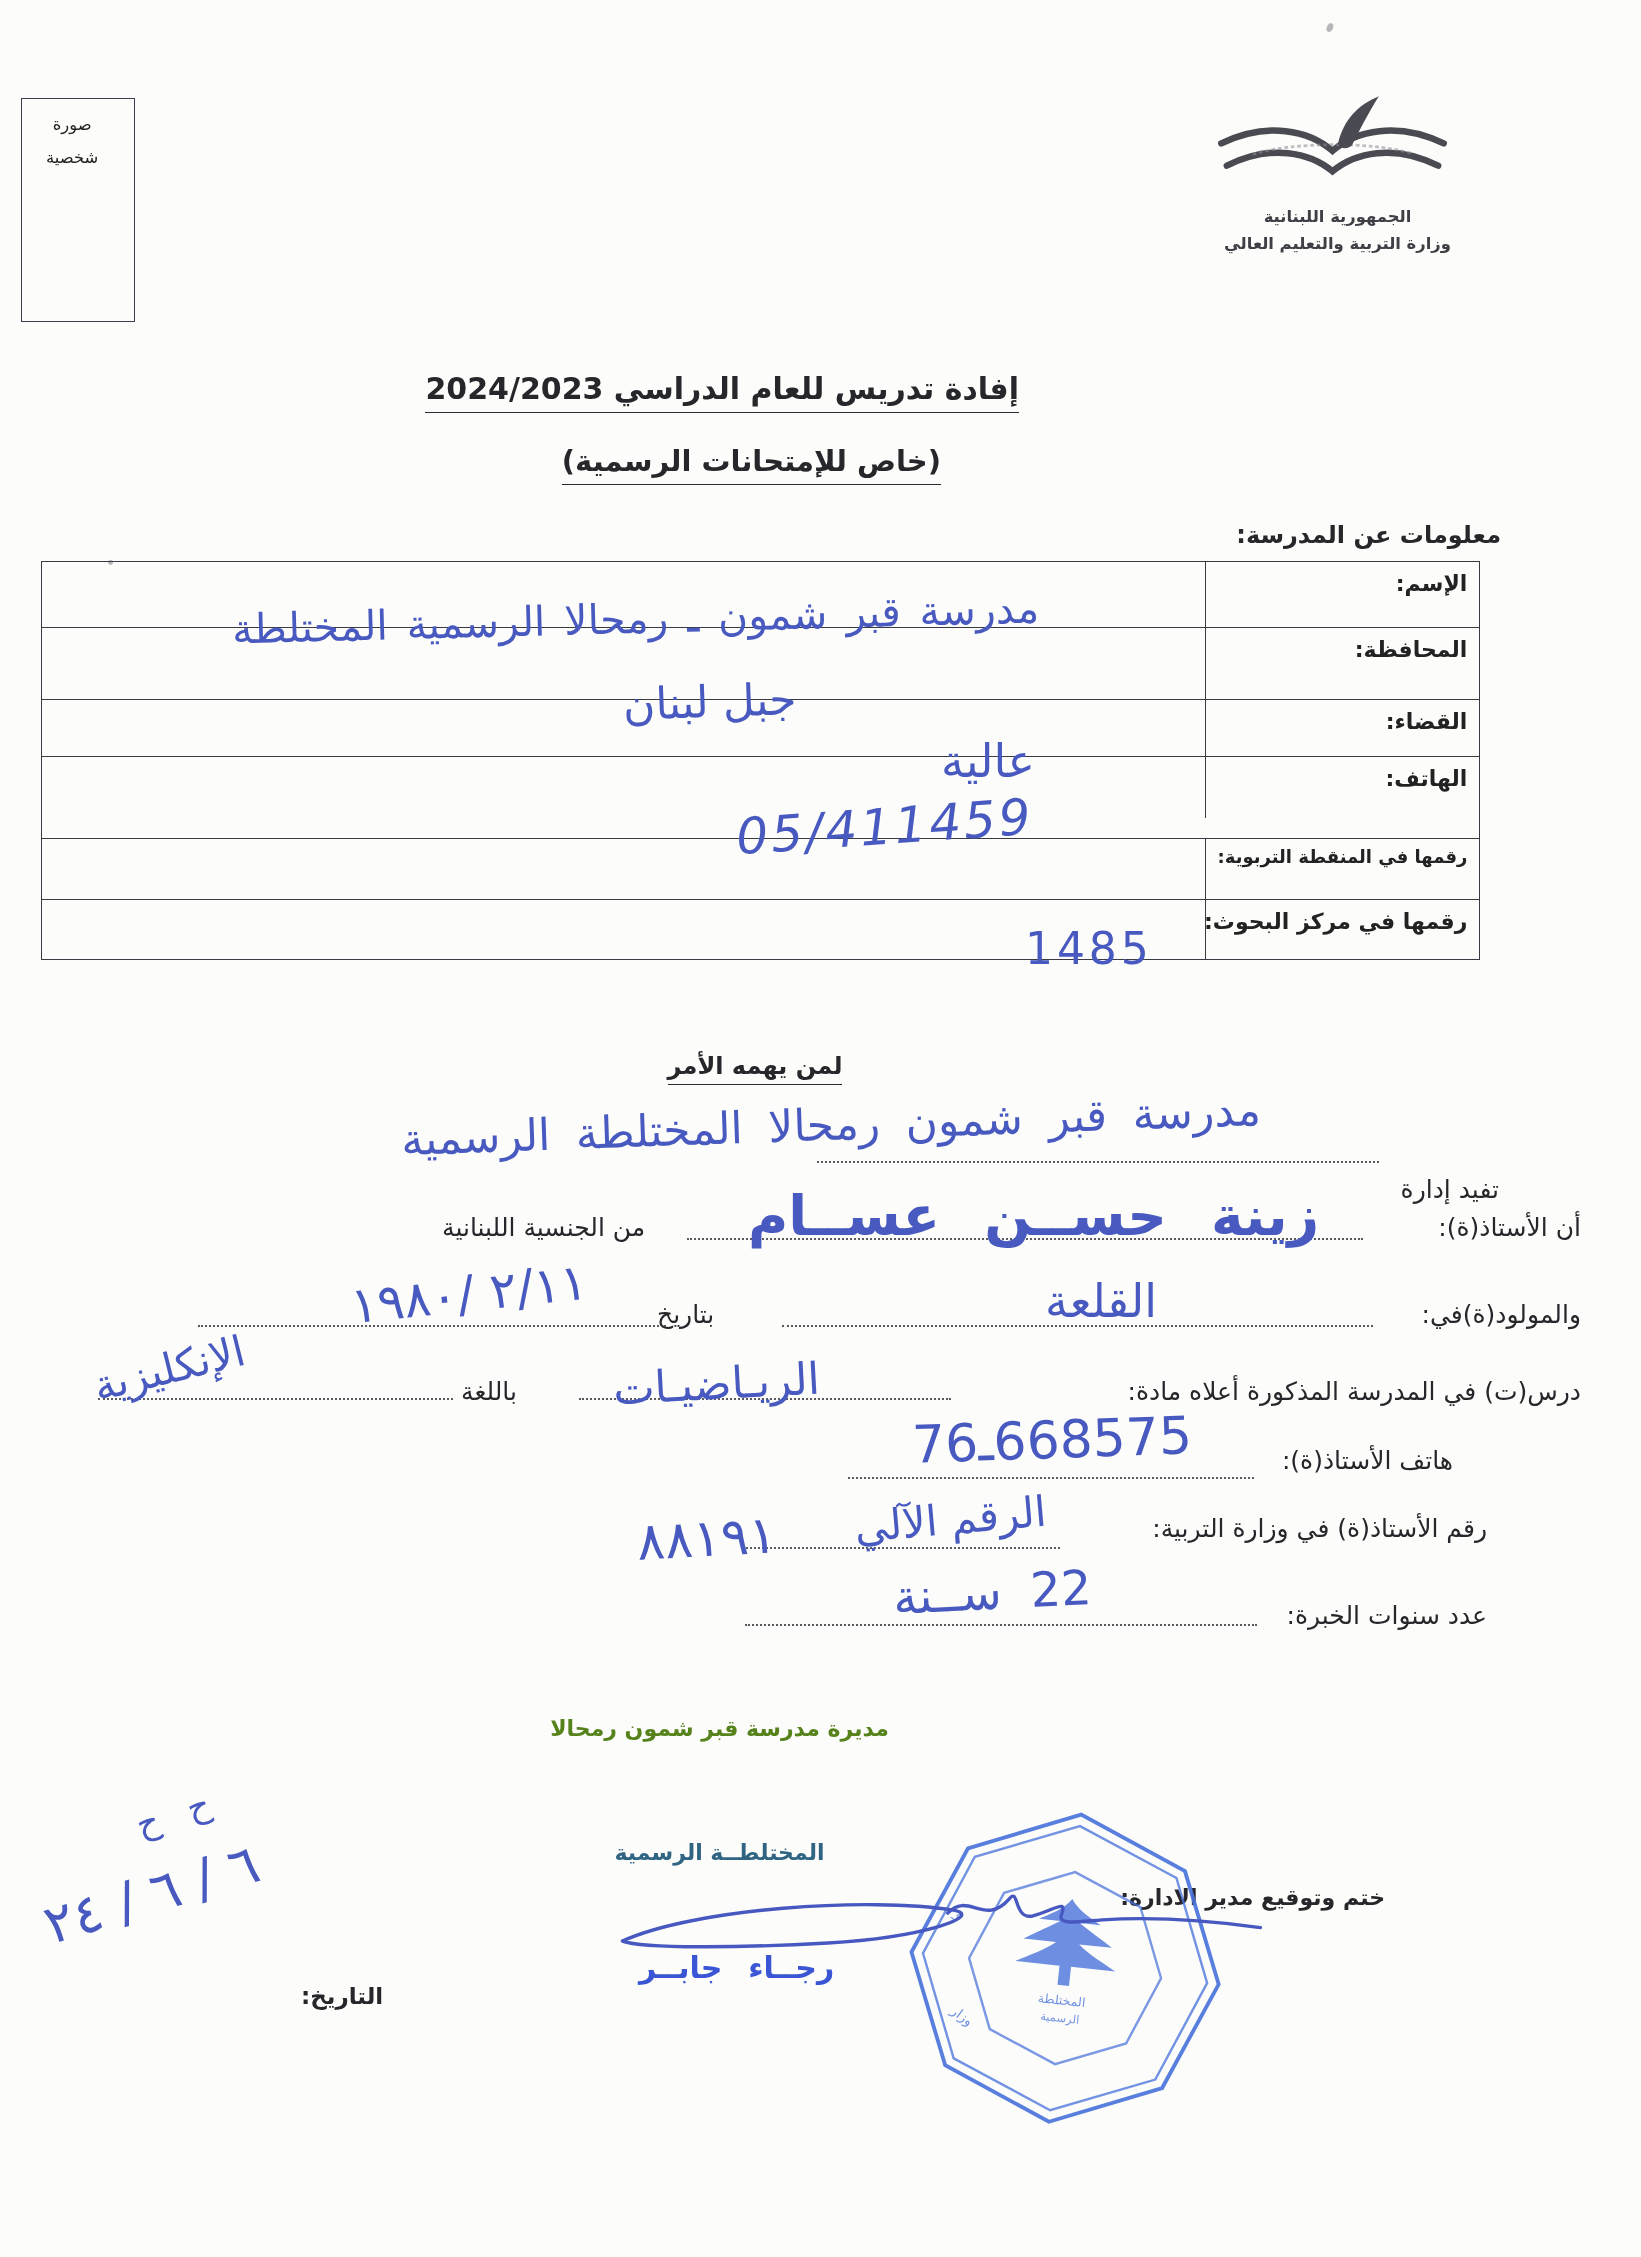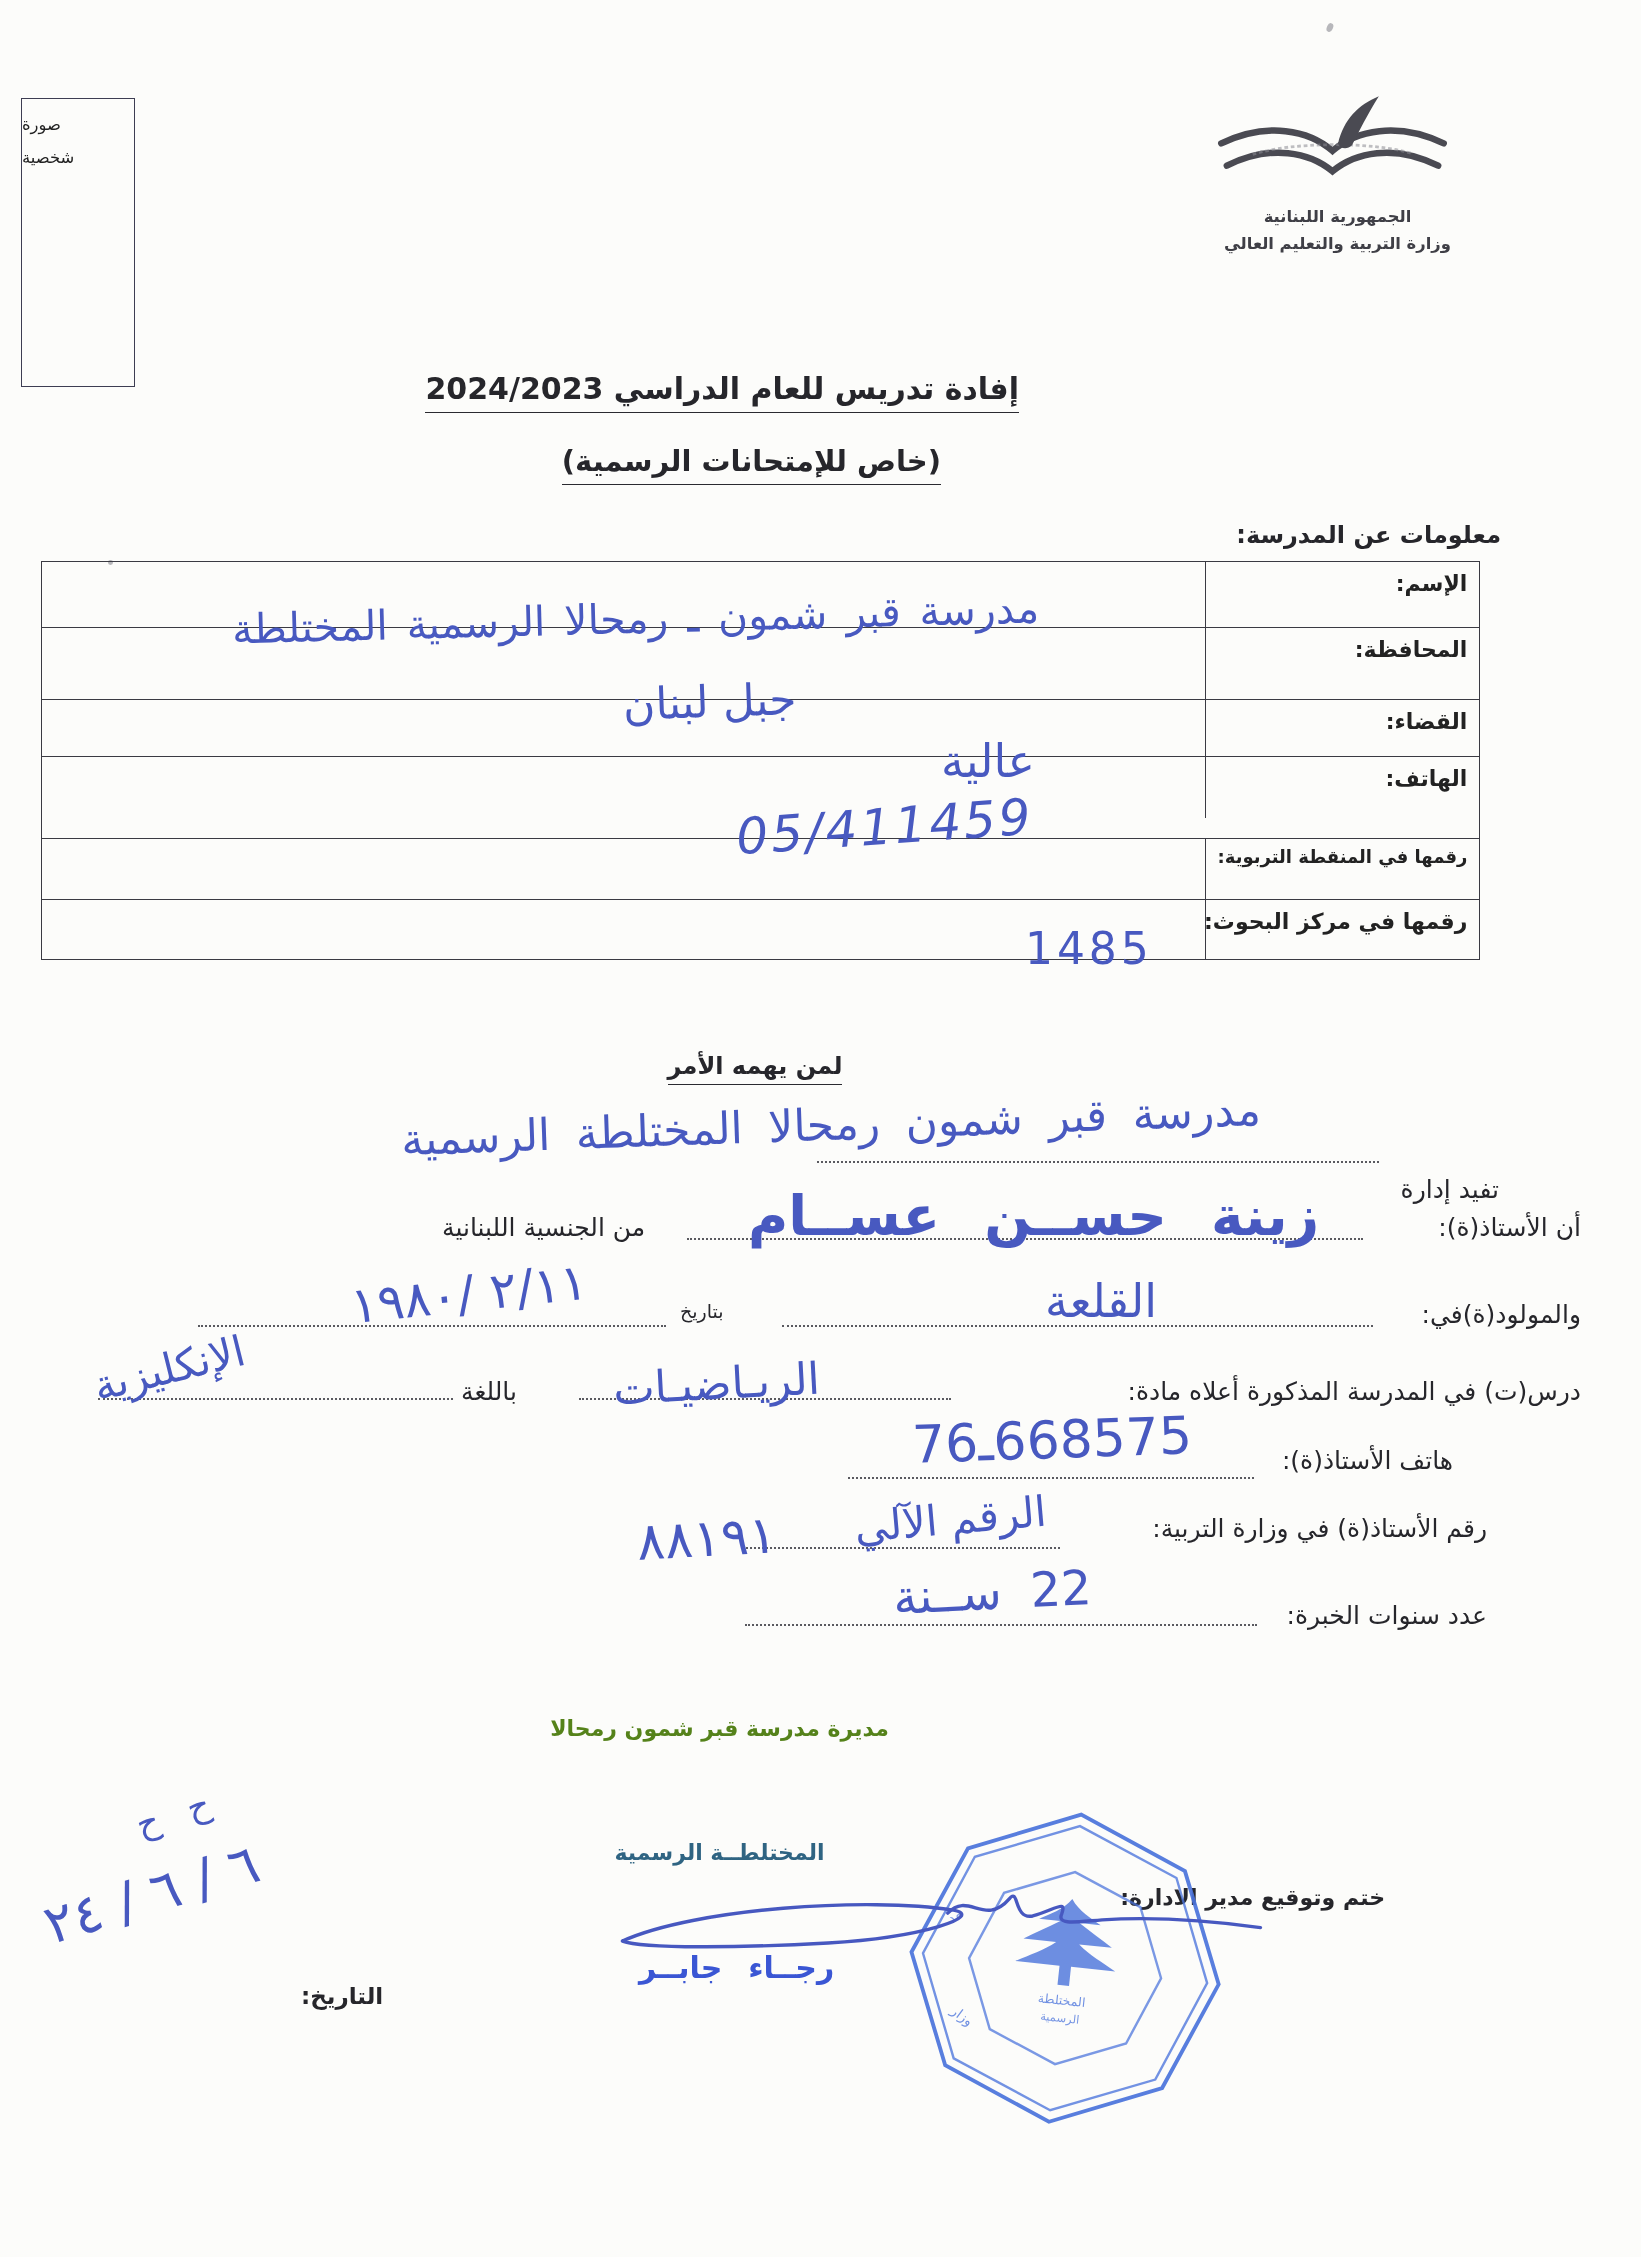--- a/index.html
+++ b/index.html
@@ -8,23 +8,23 @@
   .abs{position:absolute;}
   .b{font-weight:bold;}
   .u{border-bottom:1.9px solid #2a2a30;padding-bottom:5.8px;}
   .ctr{text-align:center;}
   .print{color:#26262b;white-space:nowrap;}
   .dots{position:absolute;height:1.9px;border-bottom:2.9px dotted #3e3e44;opacity:.85;}
   .hw{position:absolute;color:#4859c0;white-space:nowrap;z-index:6;
       font-family:"DejaVu Sans",sans-serif;}
   .hw.ltr{direction:ltr;unicode-bidi:bidi-override;}
   
-  #photo-box{left:21px;top:98px;width:114px;height:289px;border:1.9px solid #3d3d52;
+  #photo-box{left:21px;top:98px;width:114px;height:224px;border:1.9px solid #3d3d52;
              box-sizing:border-box;padding:9.7px 11.6px 0 0;font-size:16.4px;line-height:2.0;
-             text-align:left;color:#222;}
+             text-align:center;color:#222;}
   
   #school-table{left:41px;top:561px;width:1437px;border:1.9px solid #3a3a42;z-index:2;}
   .trow{display:flex;direction:rtl;border-top:1.9px solid #3a3a42;}
   .trow:first-child{border-top:none;}
   .tlabel{width:274px;border-left:1.9px solid #3a3a42;font-weight:bold;font-size:22px;
           color:#222;padding:8.7px 11.6px 0 3.9px;box-sizing:border-box;white-space:nowrap;}
   .tlabel-sm{font-size:18px;padding-top:6.8px;}
   .tval{flex:1;}
   .speck{position:absolute;background:#9a9aa0;border-radius:50%;opacity:.7;}
   svg{overflow:visible;}
@@ -103,21 +103,21 @@
   <div class="hw" style="left:401px;top:1099px;font-size:44px;word-spacing:11.6px;transform:rotate(-2deg);">مدرسة قبر شمون رمحالا المختلطة الرسمية</div>
 
   <div class="abs print" style="right:60px;top:1213px;font-size:25px;">أن الأستاذ(ة):</div>
   <div class="dots" style="left:687px;top:1236px;width:676px;"></div>
   <div class="abs print" style="left:442px;top:1213px;font-size:25px;">من الجنسية اللبنانية</div>
   <div class="hw" style="left:748px;top:1184px;font-size:55px;word-spacing:25px;font-weight:bold;">زينة حســن عســام</div>
 
   <div class="abs print" style="right:60px;top:1300px;font-size:25px;">والمولود(ة)في:</div>
   <div class="dots" style="left:782px;top:1323px;width:591px;"></div>
   <div class="hw" style="left:1045px;top:1274px;font-size:46px;">القلعة</div>
-  <div class="abs print" style="left:680px;top:1300px;font-size:19px;">بتاريخ</div>
+  <div class="abs print" style="left:657px;top:1300px;font-size:25px;">بتاريخ</div>
   <div class="dots" style="left:198px;top:1323px;width:468px;"></div>
   <div class="hw ltr" style="left:350px;top:1265px;font-size:50px;transform:rotate(-6deg);letter-spacing:1.9px;">١٩٨٠/ ٢/١١</div>
 
   <div class="abs print" style="right:60px;top:1377px;font-size:25px;">درس(ت) في المدرسة المذكورة أعلاه مادة:</div>
   <div class="dots" style="left:579px;top:1396px;width:372px;"></div>
   <div class="hw" style="left:613px;top:1358px;font-size:44px;transform:rotate(-3deg);">الريـاضيـات</div>
   <div class="abs print" style="left:461px;top:1377px;font-size:25px;">باللغة</div>
   <div class="dots" style="left:98px;top:1396px;width:355px;"></div>
   <div class="hw" style="left:92px;top:1344px;font-size:42px;transform:rotate(-14deg);">الإنكليزية</div>
 

